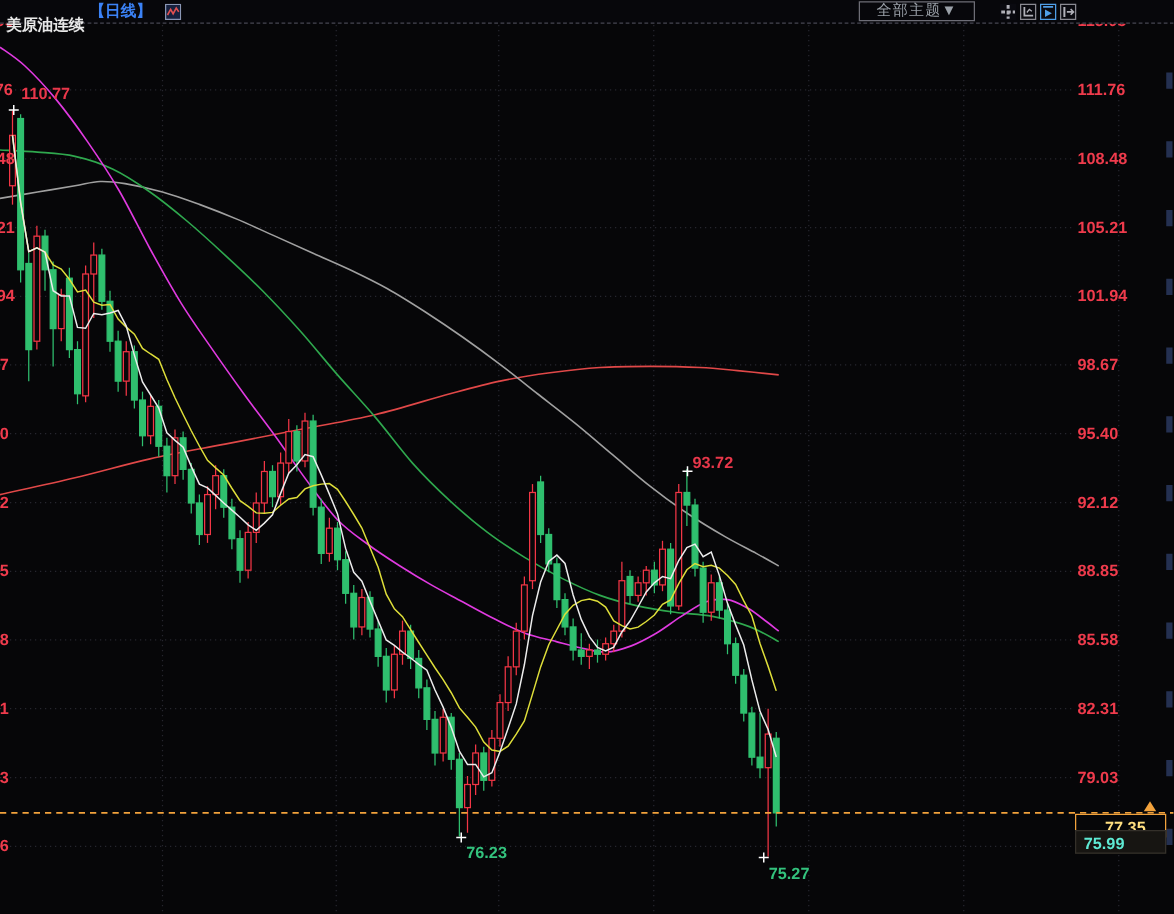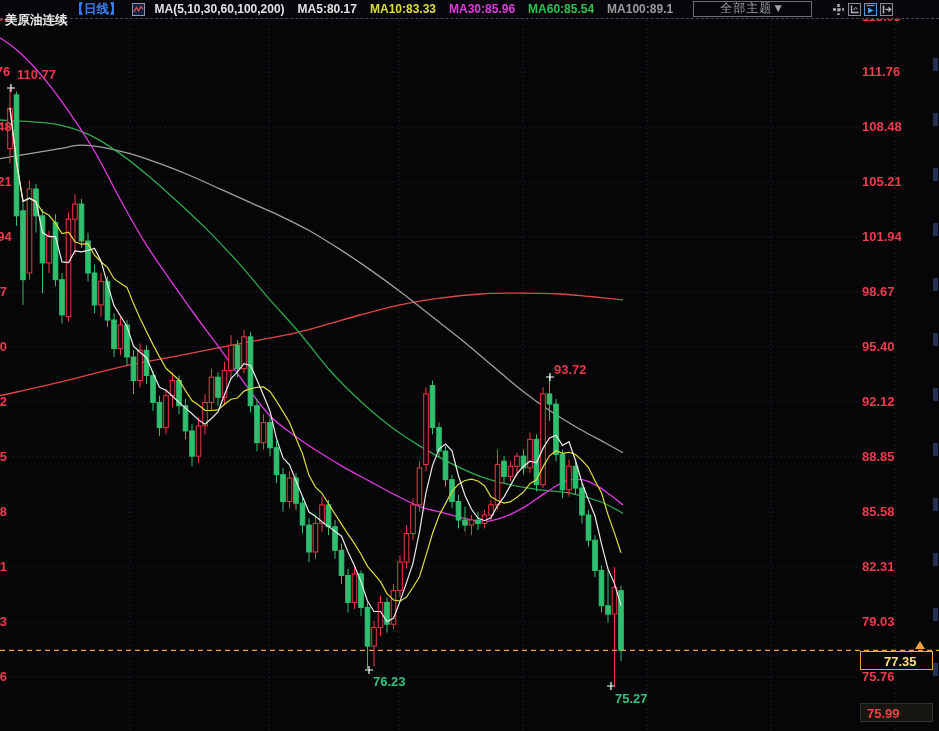--- a/index.html
+++ b/index.html
@@ -9,62 +9,54 @@
   .topbar{position:absolute;left:0;top:0;width:939px;height:19px;display:flex;align-items:center;
           gap:10px;padding:0 0 0 5px;box-sizing:border-box;border-bottom:1px dashed #474752;
           background:#07070b;z-index:10;}
   .t-title{color:#e8e8e8;font-size:12.5px;font-weight:bold;white-space:nowrap;margin-top:22px;}
   .t-period{color:#3b82f6;font-size:12.5px;font-weight:bold;margin-left:-6px;white-space:nowrap;}
   .ind-icon{width:13px;height:13px;flex:0 0 auto;}
   #ma-legend{display:flex;gap:13px;align-items:center;white-space:nowrap;}
   #ma-legend span{font-size:12px;font-weight:bold;}
   .t-spacer{flex:1;}
   .theme-btn{border:1px solid #6d6d76;color:#9aa0a8;font-size:12px;height:14px;line-height:13px;
-             padding:0 26px;letter-spacing:1px;cursor:pointer;white-space:nowrap;}
+             padding:0 13px;letter-spacing:1px;cursor:pointer;white-space:nowrap;}
   .tool-icons{display:flex;gap:3px;margin:0 78px 0 10px;}
   .tico{width:13px;height:13px;border:1px solid #8a8a92;box-sizing:border-box;display:flex;
         align-items:center;justify-content:center;cursor:pointer;background:#0a0a10;}
   .tico.first{border:none;}
   .tico.active{border-color:#4f9fe8;}
   
   .axis-label{position:absolute;color:#ef3b4c;font-size:13px;font-weight:bold;height:16px;
               line-height:16px;z-index:2;}
   .axis-label.right{left:862px;}
   .axis-label.left{left:-28px;width:35px;text-align:right;}
   .strip-mark{position:absolute;left:933px;width:5px;height:13px;background:#243051;z-index:1;}
   
   .pricebox{position:absolute;left:860px;width:73px;height:19px;line-height:19px;box-sizing:border-box;
             font-size:13px;font-weight:bold;padding-left:6px;z-index:5;}
   .pricebox.current{top:651px;border:1px solid #f2a23c;background:#060608;color:#ffdf80;padding-left:23px;}
-  .pricebox.secondary{top:703px;border:1px solid #34302a;background:#171512;color:#ef4444;}
+  .pricebox.secondary{top:664px;border:1px solid #34302a;background:#171512;color:#5eead4;}
   .price-arrow{position:absolute;left:915px;top:641px;width:0;height:0;z-index:6;
                border-left:5px solid transparent;border-right:5px solid transparent;
                border-bottom:8px solid #f2a23c;}
   #chart-svg{position:absolute;left:0;top:0;z-index:1;}
 </style>
 </head>
 <body>
 
 <div id="app">
 
   <div class="topbar">
     <span class="t-title">美原油连续</span>
     <span class="t-period">【日线】</span>
     <svg class="ind-icon" viewBox="0 0 13 13">
       <rect x="0.5" y="0.5" width="12" height="12" fill="#16213f" stroke="#8a96b4"></rect>
       <polyline points="2,9 4.5,4.5 6.5,8 9,3.5 11,6.5" fill="none" stroke="#e05050" stroke-width="1.3"></polyline>
     </svg>
-    <div id="ma-legend">
-        <span style="color: rgb(226, 226, 226);">MA(5,10,30,60,100,200)</span>
-        <span style="color: rgb(226, 226, 226);">MA5:80.17</span>
-        <span style="color: rgb(222, 222, 58);">MA10:83.33</span>
-        <span style="color: rgb(224, 58, 224);">MA30:85.96</span>
-        <span style="color: rgb(47, 194, 78);">MA60:85.54</span>
-        <span style="color: rgb(154, 154, 154);">MA100:89.1</span>
-      </div>
     <div class="t-spacer"></div>
     <div class="theme-btn">全部主题▼</div>
     <div class="tool-icons">
       <div class="tico first">
         <svg width="13" height="13" viewBox="0 0 13 13">
           <path d="M6.5 1v11M1 6.5h11" stroke="#b0b0b8" stroke-width="2.4" stroke-dasharray="3 1.6" fill="none"></path>
         </svg>
       </div>
       <div class="tico">
         <svg width="11" height="11" viewBox="0 0 11 11">

